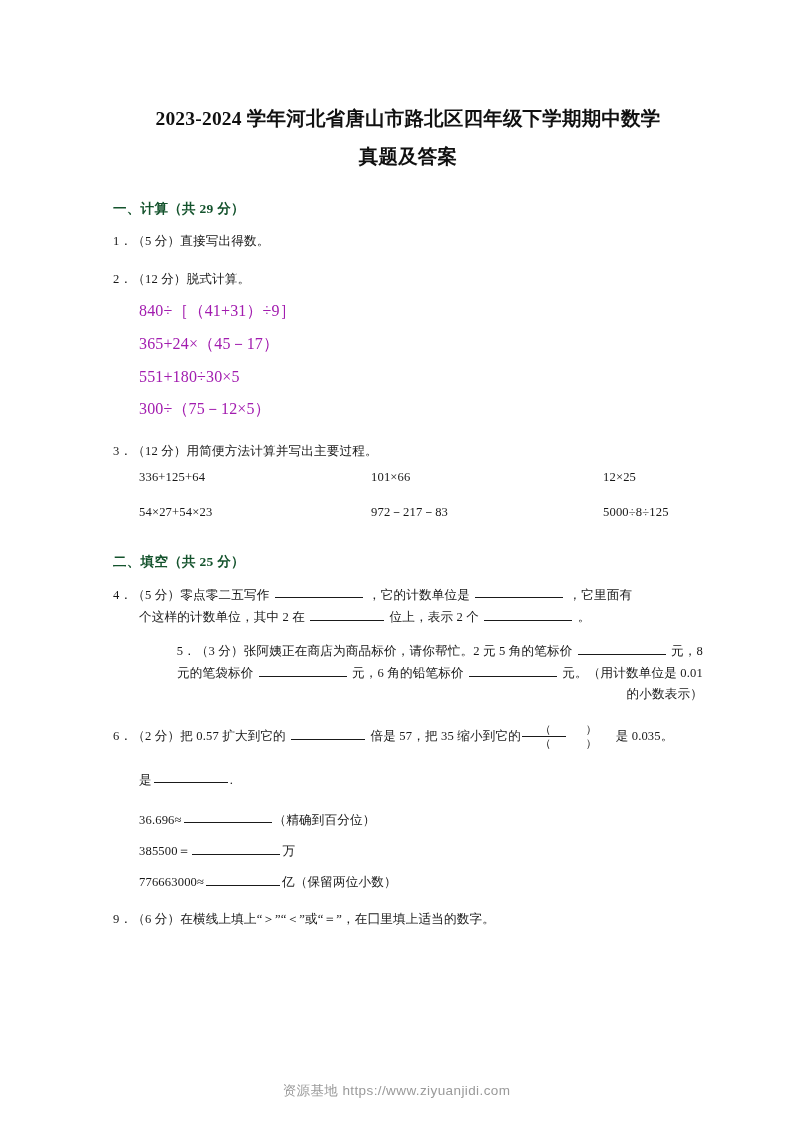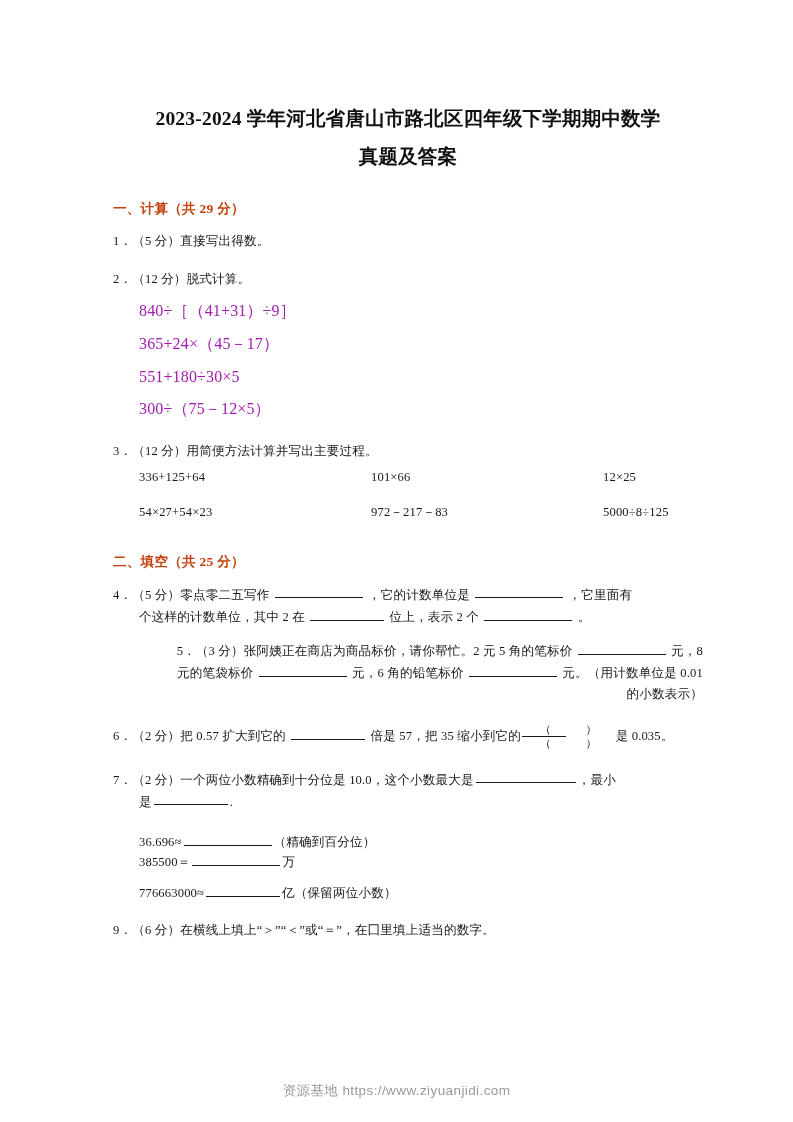--- a/index.html
+++ b/index.html
@@ -37,21 +37,21 @@
     line-height: 1.95;
     letter-spacing: 0.2px;
     color: #101010;
   }
   .doc-title .line2 { display: block; }
 
   
   .section-head {
     font-size: 13.5px;
     font-weight: 700;
-    color: #c2410c;
+    color: #14532d;
     margin-top: 24px;
     margin-bottom: 14px;
     letter-spacing: 0.3px;
   }
   .section-head.sec2 { margin-top: 30px; }
 
   
   .q {
     font-size: 12.6px;
     line-height: 1.55;
@@ -221,33 +221,30 @@
       </span>
     </div>
 
     <div class="q" style="margin-top:20px;">
       <span>6．（2 分）把 0.57 扩大到它的</span>
       <span class="blank b-md"></span>
       <span>倍是 57，把 35 缩小到它的</span><span class="frac"><span class="num">（ ）</span><span class="bar"></span><span class="den">（ ）</span></span><span>是 0.035。</span>
     </div>
 
     <div class="q" style="margin-top:20px;">
-      <span class="qline">
-        <span>7．（2 分）一个两位小数精确到十分位是 10.0，这个小数最大是</span><span class="blank b-xl"></span><span>，最小</span>
-      </span>
       <span class="qline ind">
         <span>是</span><span class="blank b-md"></span><span>.</span>
       </span>
     </div>
 
     <div class="q" style="margin-top:20px;">
       <div class="ind" style="margin-top:11px;">
         <span>36.696≈</span><span class="blank b-lg"></span><span>（精确到百分位）</span>
       </div>
-      <div class="ind" style="">
+      <div class="ind" style="margin-top:11px;">
         <span>385500＝</span><span class="blank b-lg"></span><span>万</span>
       </div>
       <div class="ind" style="margin-top:11px;">
         <span>776663000≈</span><span class="blank b-md"></span><span>亿（保留两位小数）</span>
       </div>
     </div>
 
     <div class="q" style="margin-top:18px;">
       <span>9．（6 分）在横线上填上“＞”“＜”或“＝”，在囗里填上适当的数字。</span>
     </div>

